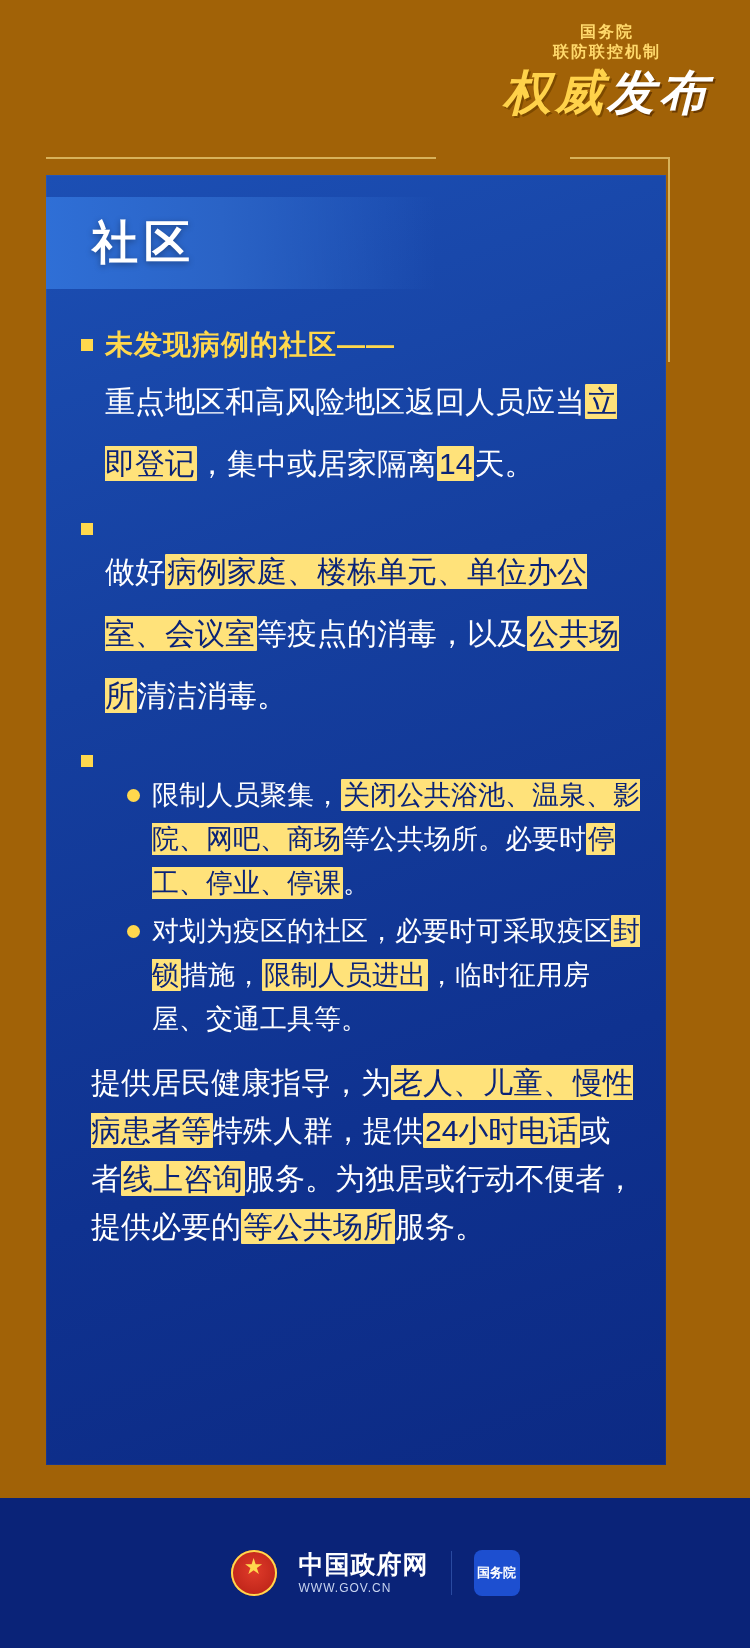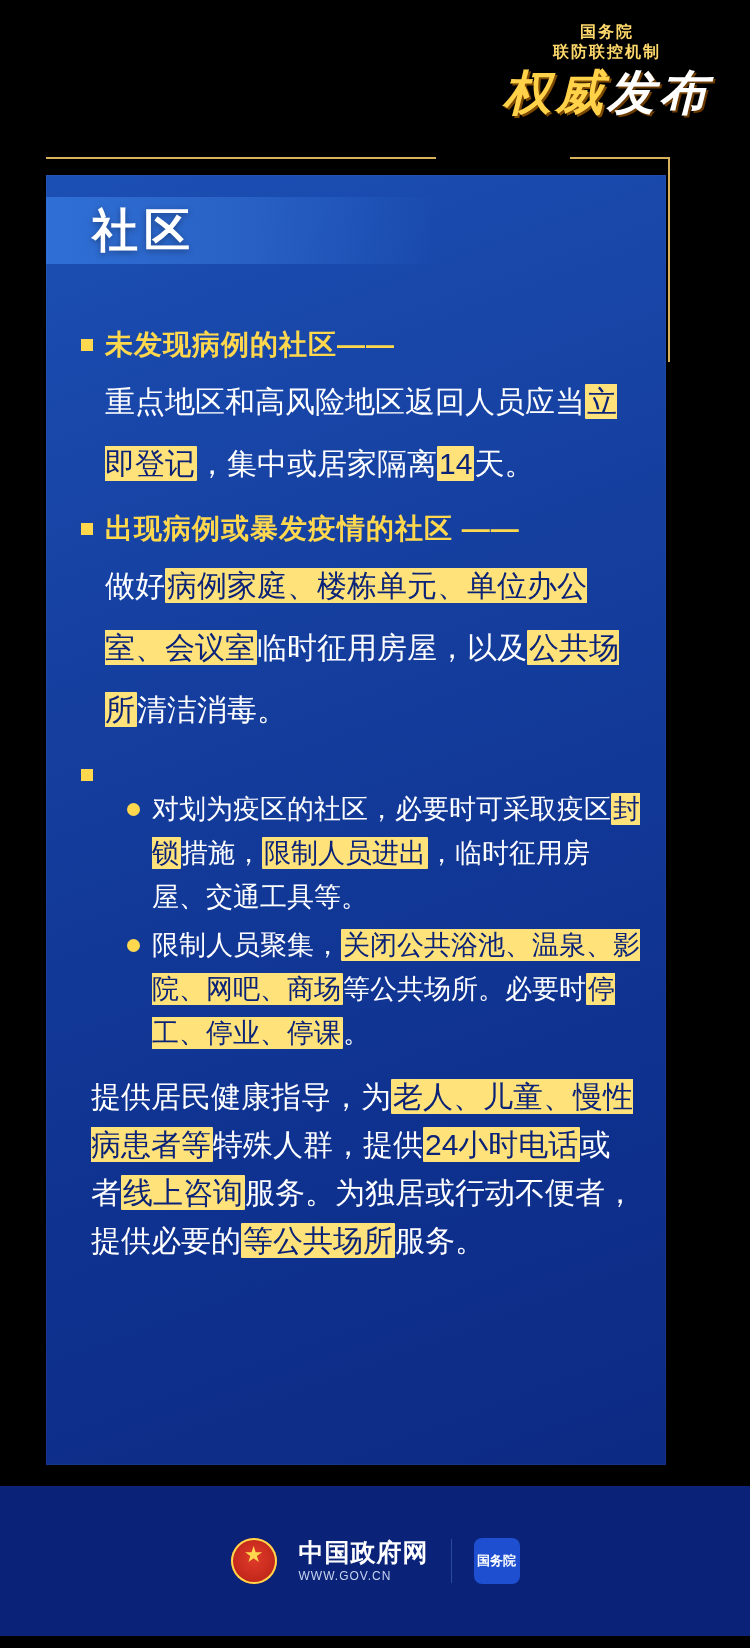--- a/index.html
+++ b/index.html
@@ -8,21 +8,21 @@
     background:#0b2a86;
     font-family:"Liberation Sans","DejaVu Sans",sans-serif;
     overflow:hidden;
     position:relative;
   }
   .poster{
     position:absolute;inset:0;
     background:
       radial-gradient(ellipse 700px 500px at 55% 30%, #14409e 0%, #0d2e8d 45%, #0a2378 100%),
       linear-gradient(180deg,#0a2krista 0%,#0a2378 100%);
-    background-color:#000000;
+    background-color:#a16207;
   }
   
   .header{
     position:absolute;top:0;left:0;right:0;height:165px;
   }
   .header-badge{
     position:absolute;right:28px;top:22px;
     text-align:center;
     width:230px;
   }
@@ -56,21 +56,21 @@
   .gold-corner{
     position:absolute;right:80px;top:157px;width:100px;height:2px;background:#d8b25a;
   }
   
   .panel{
     position:absolute;left:46px;top:175px;width:620px;height:1290px;
     background:linear-gradient(160deg,#1c4fb4 0%,#153f9f 35%,#0f3290 70%,#0c2a84 100%);
     box-shadow:0 0 0 1px rgba(255,255,255,0.04) inset;
   }
   .title-bar{
-    position:absolute;left:0;top:22px;width:390px;height:67px;
+    position:absolute;left:0;top:22px;width:390px;height:92px;
     background:linear-gradient(90deg,#2f6fd6 0%,#2a63c6 45%,rgba(42,99,198,0.0) 100%);
     display:flex;align-items:center;
   }
   .title-bar .t{
     color:#ffffff;font-size:46px;font-weight:bold;letter-spacing:6px;
     margin-left:46px;
     text-shadow:0 2px 6px rgba(0,0,0,0.35);
   }
   .content{
     position:absolute;left:35px;top:150px;right:26px;
@@ -105,21 +105,21 @@
   }
   .sub-text{
     color:#ffffff;font-size:27px;line-height:44px;
   }
   .closing{
     margin-left:10px;margin-top:18px;
     color:#ffffff;font-size:30px;line-height:48px;
   }
   
   .footer{
-    position:absolute;left:0;right:0;bottom:12px;height:150px;
+    position:absolute;left:0;right:0;bottom:0;height:150px;
     background:#0a2378;
     display:flex;align-items:center;justify-content:center;gap:22px;
   }
   .emblem{
     width:46px;height:46px;border-radius:50%;
     background:radial-gradient(circle at 50% 45%,#e03b2a 0%,#c0261a 70%,#8d1510 100%);
     position:relative;
     box-shadow:0 0 0 2px #ffd84d inset;
   }
   .emblem:after{
@@ -167,44 +167,43 @@
           <div class="sec-head-text">未发现病例的社区——</div>
         </div>
         <p class="para">
           <span>重点地区和高风险地区返回人员应当</span><span class="hl">立即登记</span><span>，集中或居家隔离</span><span class="hl">14</span><span>天。</span>
         </p>
       </div>
 
       <div class="sec">
         <div class="sec-head">
           <div class="sq"></div>
-          <div class="sec-head-text">出现病例或暴发疫情的社区 ——</div>
         </div>
         <p class="para">
-          <span>做好</span><span class="hl">病例家庭、楼栋单元、单位办公室、会议室</span><span>临时征用房屋，以及</span><span class="hl">公共场所</span><span>清洁消毒。</span>
+          <span>做好</span><span class="hl">病例家庭、楼栋单元、单位办公室、会议室</span><span>等疫点的消毒，以及</span><span class="hl">公共场所</span><span>清洁消毒。</span>
         </p>
       </div>
 
       <div class="sec">
         <div class="sec-head">
           <div class="sq"></div>
         </div>
         <div class="sub">
+          <div class="sub-item">
+            <div class="dot"></div>
+            <div class="sub-text">
+              <span>限制人员聚集，</span><span class="hl">关闭公共浴池、温泉、影院、网吧、商场</span><span>等公共场所。必要时</span><span class="hl">停工、停业、停课</span><span>。</span>
+            </div>
+          </div>
           <div class="sub-item">
             <div class="dot"></div>
             <div class="sub-text">
               <span>对划为疫区的社区，必要时可采取疫区</span><span class="hl">封锁</span><span>措施，</span><span class="hl">限制人员进出</span><span>，临时征用房屋、交通工具等。</span>
             </div>
           </div>
-          <div class="sub-item">
-            <div class="dot"></div>
-            <div class="sub-text">
-              <span>限制人员聚集，</span><span class="hl">关闭公共浴池、温泉、影院、网吧、商场</span><span>等公共场所。必要时</span><span class="hl">停工、停业、停课</span><span>。</span>
-            </div>
-          </div>
         </div>
       </div>
 
       <div class="closing">
         <span>提供居民健康指导，为</span><span class="hl">老人、儿童、慢性病患者等</span><span>特殊人群，提供</span><span class="hl">24小时电话</span><span>或者</span><span class="hl">线上咨询</span><span>服务。为独居或行动不便者，提供必要的</span><span class="hl">等公共场所</span><span>服务。</span>
       </div>
 
     </div>
   </div>
 

